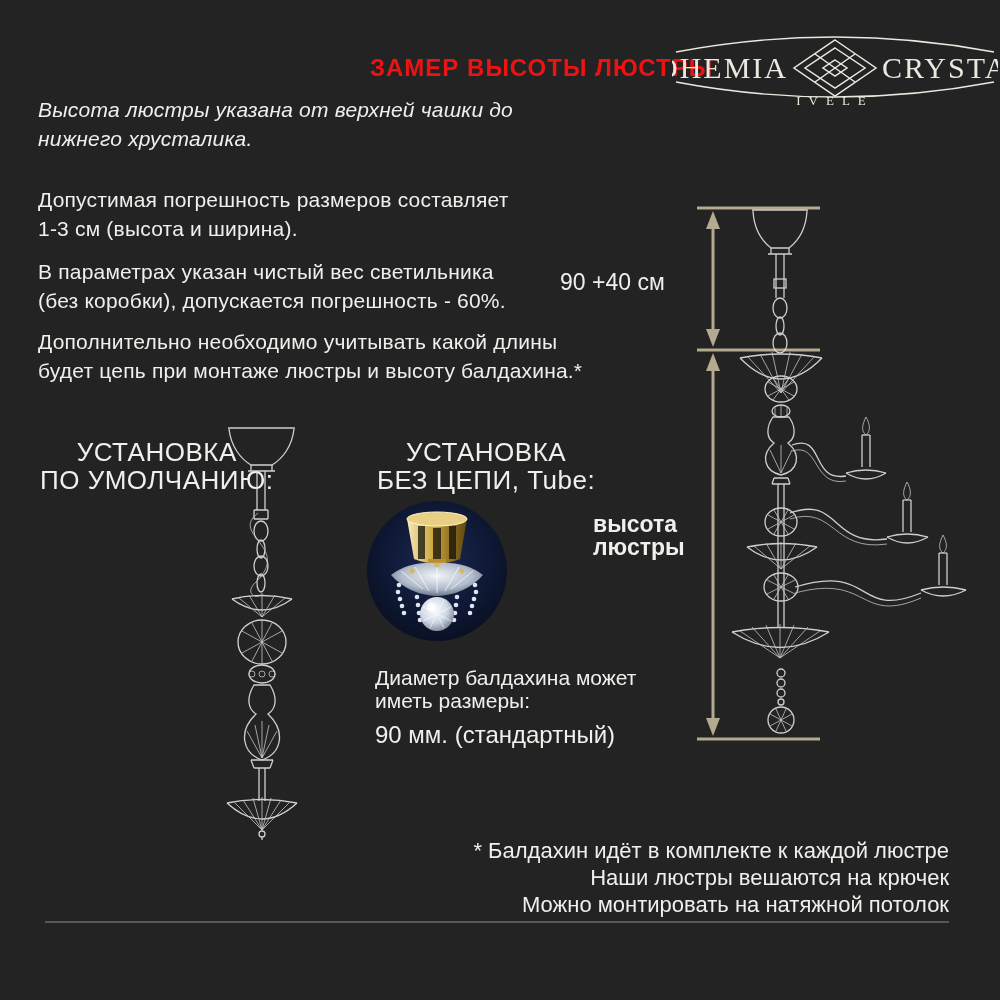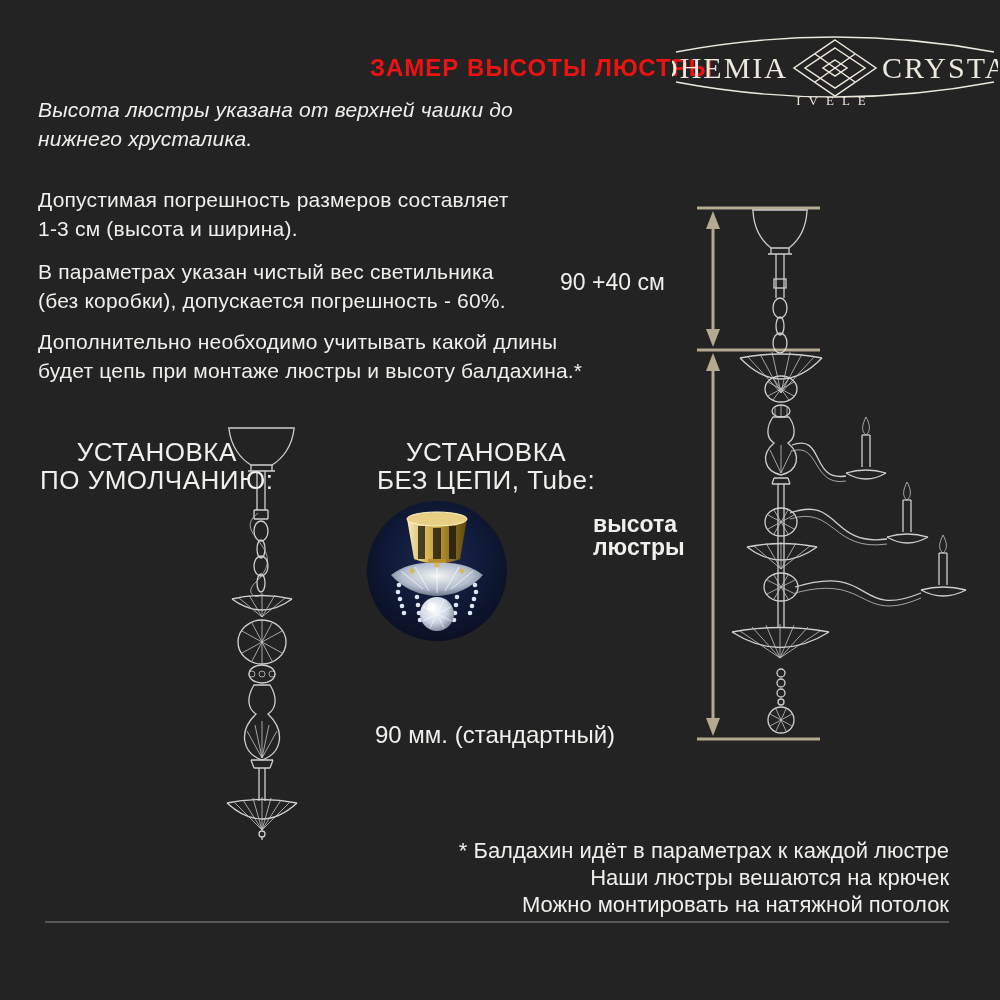--- a/index.html
+++ b/index.html
@@ -129,26 +129,28 @@
           <circle cx="87" cy="119" r="2.3"></circle>
       </g>
       <g>
         <circle cx="70" cy="113" r="17" fill="url(#ballGrad)"></circle>
         <path d="M56,106 L84,120 M56,120 L84,106 M63,99 L77,127 M77,99 L63,127" stroke="#ffffff" stroke-width="1" opacity="0.6"></path>
         <circle cx="64" cy="106" r="4" fill="#ffffff" opacity="0.85"></circle>
       </g>
     </svg>
   </div>
 
+  <div class="abs diam-intro ws">Диаметр балдахина может
+иметь размеры:</div>
   <div class="abs size-list">
     <div>90 мм. (стандартный)</div>
   </div>
 
   <div class="abs footnotes">
-    <div>* Балдахин идёт в параметрах к каждой люстре</div>
+    <div>* Балдахин идёт в комплекте к каждой люстре</div>
     <div>Наши люстры вешаются на крючек</div>
     <div>Можно монтировать на натяжной потолок</div>
   </div>
 
   <div class="abs divider"></div>
 
   <svg class="abs" style="left:185px;top:415px;" width="175" height="425" viewBox="0 0 175 425">
     <g class="draw">
       <line x1="43" y1="13" x2="110" y2="13"></line>
       <path d="M44,14 C46,32 56,44 66,50 L87,50 C97,44 107,32 109,14"></path>

